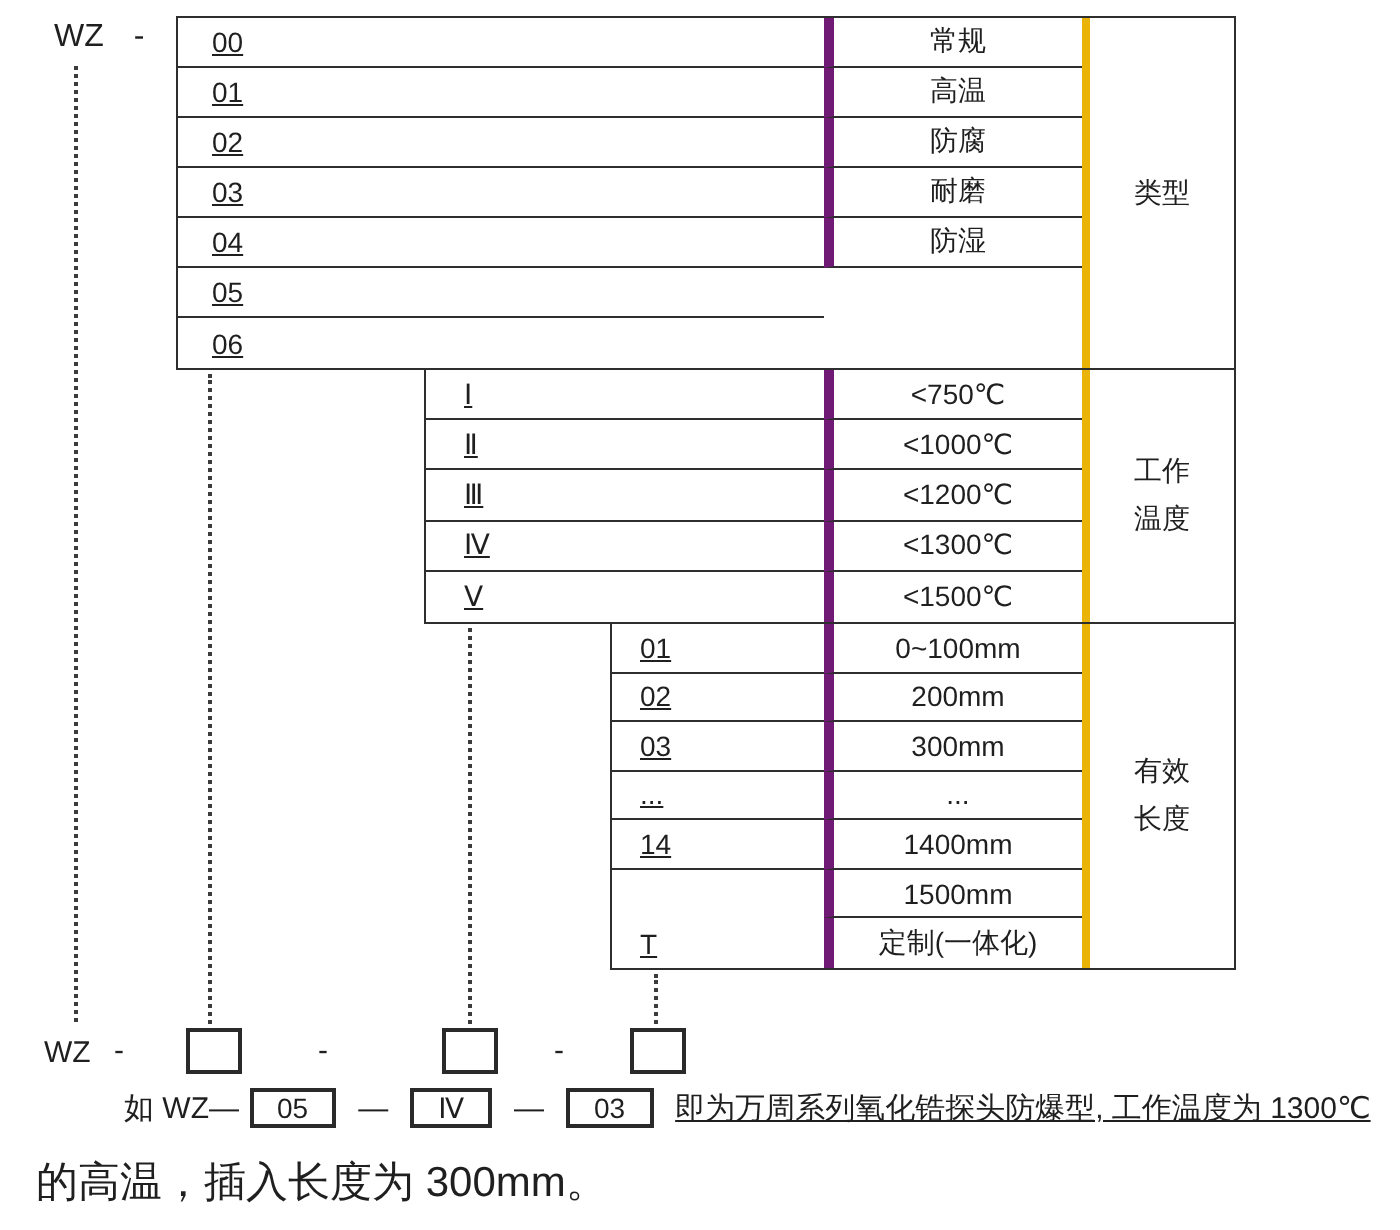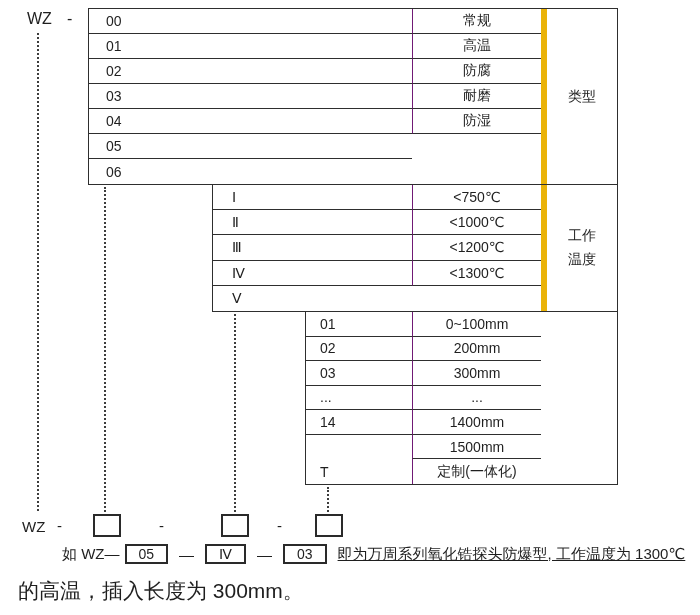--- a/index.html
+++ b/index.html
@@ -16,26 +16,26 @@
   }
   .t1 { left:88px;  top:8px;   width:530px; height:177px;
         grid-template-columns:1fr 129px 76px; grid-template-rows:repeat(7,1fr); }
   .t2 { left:212px; top:185px; width:406px; height:127px; border-top:none;
         grid-template-columns:1fr 129px 76px; grid-template-rows:repeat(5,1fr); }
   .t3 { left:305px; top:312px; width:313px; height:173px; border-top:none;
         grid-template-columns:1fr 129px 76px; grid-template-rows:repeat(7,1fr); }
 
   .cell { display:flex; align-items:center; box-sizing:border-box;
           border-bottom:1px solid #2e2e2e; }
-  .code-cell  { grid-column:1; padding-left:17px; }
+  .code-cell  { grid-column:1; padding-left:17px;text-decoration:underline; }
   .t2 .code-cell { padding-left:19px; }
   .t3 .code-cell { padding-left:14px; }
-  .value-cell { grid-column:2; justify-content:center; border-left:1px solid #701a75; }
+  .value-cell { grid-column:2; justify-content:center; border-left:5px solid #701a75; }
   .cell.last  { border-bottom:none; }
-  .label-cell { grid-column:3; grid-row:1/-1; border-left:6px solid #eab308;
+  .label-cell { grid-column:3; grid-row:1/-1; border-left:4px solid #eab308;
                 display:flex; align-items:center; justify-content:center; }
   .label-cell span { display:block; width:2.3em; text-align:center; line-height:1.7; }
 
   
   .dotline { position:absolute; width:0; border-left:2px dotted #3c3c3c; }
   .dot-wz { left:37px;  top:33px;  height:478px; }
   .dot-t1 { left:104px; top:187px; height:325px; }
   .dot-t2 { left:234px; top:314px; height:198px; }
   .dot-t3 { left:327px; top:487px; height:25px;  }
 
@@ -99,23 +99,27 @@
     </div>
   <div class="cell code-cell">Ⅰ</div>
       <div class="cell value-cell">&lt;750℃</div>
       <div class="cell code-cell">Ⅱ</div>
       <div class="cell value-cell">&lt;1000℃</div>
       <div class="cell code-cell">Ⅲ</div>
       <div class="cell value-cell">&lt;1200℃</div>
       <div class="cell code-cell">Ⅳ</div>
       <div class="cell value-cell">&lt;1300℃</div>
       <div class="cell code-cell last">Ⅴ</div>
+      <div class="cell value-cell last">&lt;1500℃</div>
     </div>
 
   <div class="grid-table t3">
+    <div class="label-cell">
+      <span>有效长度</span>
+    </div>
   <div class="cell code-cell">01</div>
       <div class="cell value-cell">0~100mm</div>
       <div class="cell code-cell">02</div>
       <div class="cell value-cell">200mm</div>
       <div class="cell code-cell">03</div>
       <div class="cell value-cell">300mm</div>
       <div class="cell code-cell">...</div>
       <div class="cell value-cell">...</div>
       <div class="cell code-cell">14</div>
       <div class="cell value-cell">1400mm</div>

